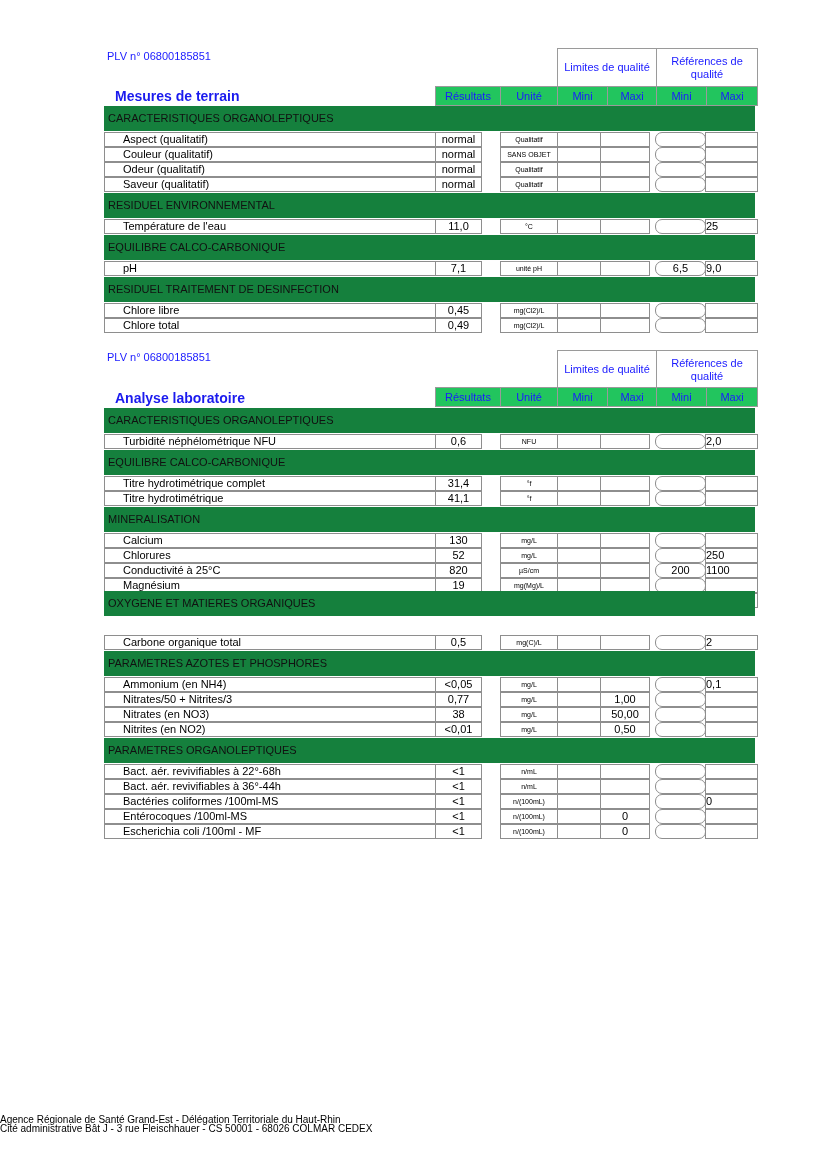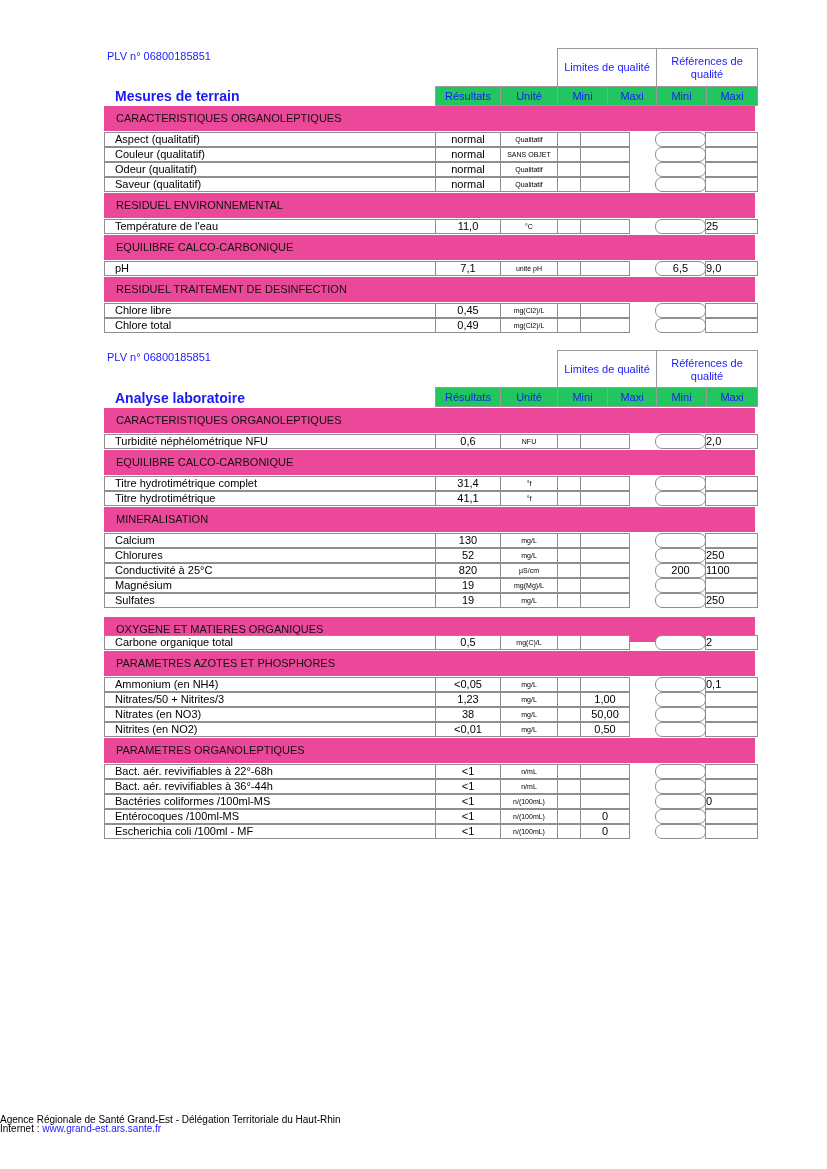--- a/index.html
+++ b/index.html
@@ -1,28 +1,28 @@
 <!DOCTYPE html>
 <html><head>
 <meta charset="utf-8">
 <style>
   html, body { margin: 0; padding: 0; background: #ffffff; }
   body { width: 827px; height: 1169px; position: relative; font-family: "Liberation Sans", sans-serif; color: #000; overflow: hidden; }
   .plv { position: absolute; left: 107px; font-size: 11px; color: #1a1aff; }
   .sec-title { position: absolute; left: 107px; font-size: 14px; font-weight: bold; color: #1a1aee; margin-left: 8px; }
   .hdr-group { position: absolute; border: 1px solid #9a9a9a; font-size: 11px; color: #1a1aff; text-align: center; display: flex; align-items: center; justify-content: center; line-height: 13px; box-sizing: border-box; background: #fff; }
   .hdr-cell { position: absolute; border: 1px solid #9a9a9a; font-size: 11px; color: #1a1aff; text-align: center; box-sizing: border-box; height: 20px; line-height: 18px; background:#22c55e; }
-  .cat { position: absolute; left: 104px; width: 651px; background: #ec4899; font-size: 11px; padding-left: 12px; box-sizing: border-box; color: #111; }
+  .cat { position: absolute; left: 104px; width: 651px; background: #15803d; font-size: 11px; padding-left: 4px; box-sizing: border-box; color: #111; }
   .row { position: absolute; left: 104px; height: 15px; font-size: 11px; }
   .row .c { position: absolute; top: 0; height: 15px; border: 1px solid #8e8e8e; box-sizing: border-box; line-height: 13px; background: #fff; }
-  .row .name { left: 0; width: 332px; padding-left: 10px; text-align: left; }
-  .row .res { left: 331px; width: 66px; text-align: center; }
+  .row .name { left: 0; width: 332px; padding-left: 18px; text-align: left; }
+  .row .res { left: 331px; width: 47px; text-align: center; }
   .row .unit { left: 396px; width: 58px; text-align: center; font-size: 7px; }
   .row .lmin { left: 453px; width: 50px; text-align: center; }
-  .row .lmax { left: 476px; width: 50px; text-align: center; }
+  .row .lmax { left: 496px; width: 50px; text-align: center; }
   .row .rmin { left: 551px; width: 51px; text-align: center; border-radius: 7px; }
   .row .rmax { left: 601px; width: 53px; text-align: left; }
   .footer { position: absolute; left: 0; width: 827px; top: 1115px; text-align: left; font-size: 10px; font-weight: normal; line-height: 9px; }
   .footer .link { color: #1a1aff; }
 </style>
 </head>
 <body>
 
 <div id="doc">
     <div class="plv" style="top:50px">PLV n° 06800185851</div>
@@ -189,21 +189,21 @@
         </div>
     <div class="row" style="top:593px">
           <div class="c name">Sulfates</div>
           <div class="c res">19</div>
           <div class="c unit">mg/L</div>
           <div class="c lmin"></div>
           <div class="c lmax"></div>
           <div class="c rmin"></div>
           <div class="c rmax">250</div>
         </div>
-    <div class="cat" style="top:617px;height:25px;line-height:25px">OXYGENE ET MATIERES ORGANIQUES</div>
+    <div class="cat" style="top:591px;height:25px;line-height:25px">OXYGENE ET MATIERES ORGANIQUES</div>
     <div class="row" style="top:635px">
           <div class="c name">Carbone organique total</div>
           <div class="c res">0,5</div>
           <div class="c unit">mg(C)/L</div>
           <div class="c lmin"></div>
           <div class="c lmax"></div>
           <div class="c rmin"></div>
           <div class="c rmax">2</div>
         </div>
     <div class="cat" style="top:651px;height:25px;line-height:25px">PARAMETRES AZOTES ET PHOSPHORES</div>
@@ -211,21 +211,21 @@
           <div class="c name">Ammonium (en NH4)</div>
           <div class="c res">&lt;0,05</div>
           <div class="c unit">mg/L</div>
           <div class="c lmin"></div>
           <div class="c lmax"></div>
           <div class="c rmin"></div>
           <div class="c rmax">0,1</div>
         </div>
     <div class="row" style="top:692px">
           <div class="c name">Nitrates/50 + Nitrites/3</div>
-          <div class="c res">1,23</div>
+          <div class="c res">0,77</div>
           <div class="c unit">mg/L</div>
           <div class="c lmin"></div>
           <div class="c lmax">1,00</div>
           <div class="c rmin"></div>
           <div class="c rmax"></div>
         </div>
     <div class="row" style="top:707px">
           <div class="c name">Nitrates (en NO3)</div>
           <div class="c res">38</div>
           <div class="c unit">mg/L</div>
@@ -286,14 +286,14 @@
           <div class="c unit">n/(100mL)</div>
           <div class="c lmin"></div>
           <div class="c lmax">0</div>
           <div class="c rmin"></div>
           <div class="c rmax"></div>
         </div>
   </div>
 
 <div class="footer">
   <div>Agence Régionale de Santé Grand-Est - Délégation Territoriale du Haut-Rhin</div>
-  <div><span>Internet : </span><span class="link">www.grand-est.ars.sante.fr</span></div>
+  <div>Cité administrative Bât J -  3 rue Fleischhauer - CS 50001 - 68026 COLMAR CEDEX</div>
 </div>
 
 </body></html>

